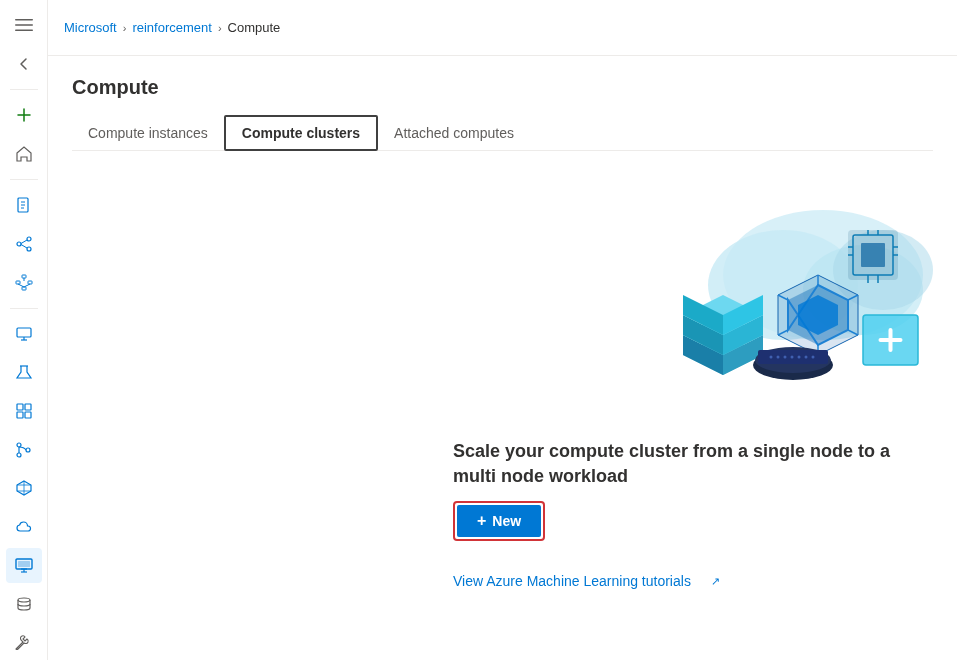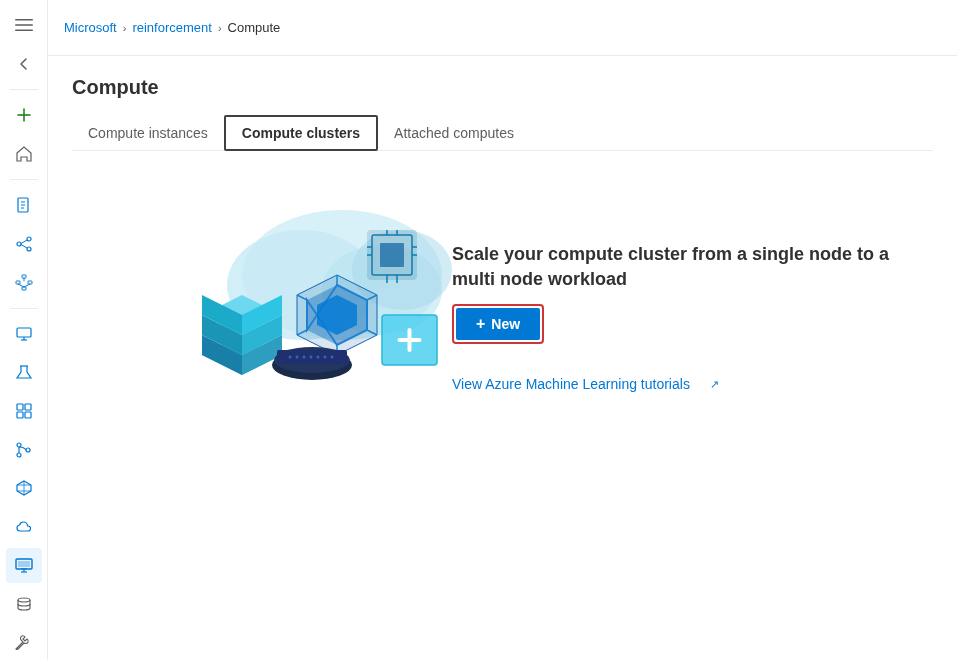--- a/index.html
+++ b/index.html
@@ -70,22 +70,22 @@
       border-bottom: 2px solid #0078d4;
       font-weight: 600;
       border: 2px solid #404040;
       border-radius: 2px;
       margin-bottom: -1px;
     }
 
     
     .body-content {
       display: flex;
-      flex-direction: row;
-      align-items: center;
+      flex-direction: column;
+      align-items: flex-end;
       padding-top: 20px;
     }
 
     
     .illustration {
       width: 380px;
       height: 220px;
       margin-bottom: 24px;
       position: relative;
     }

